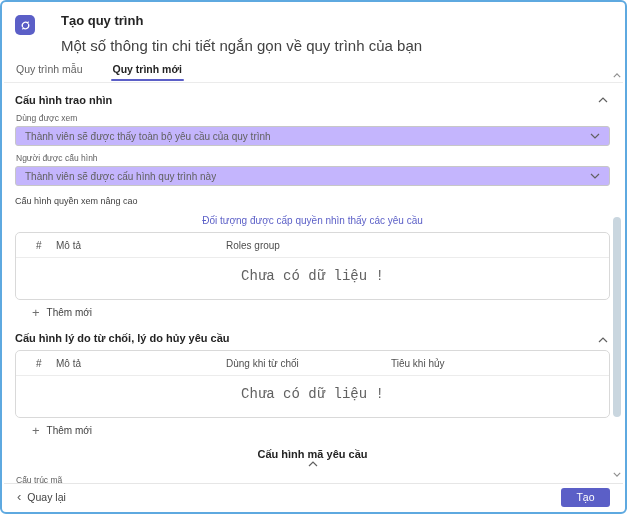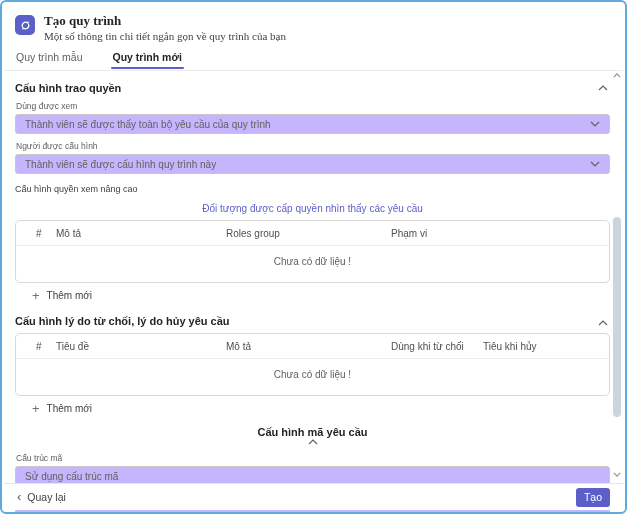--- a/index.html
+++ b/index.html
@@ -1,23 +1,23 @@
 <!DOCTYPE html>
 <html><head>
 <meta charset="utf-8">
 <style>
   html,body{margin:0;padding:0;background:#fff;}
   body{width:627px;height:514px;position:relative;font-family:"Liberation Sans",sans-serif;-webkit-font-smoothing:antialiased;}
   .window{position:absolute;inset:0;background:#fff;border:2px solid #5ea9e0;border-radius:6px;box-sizing:border-box;overflow:hidden;}
 
   
-  .header{display:flex;gap:9px;padding:11px 14px 0 13px;align-items:flex-start;font-family:Liberation Serif, serif;}
+  .header{display:flex;gap:26px;padding:11px 14px 0 13px;align-items:flex-start;}
   .app-icon{width:20px;height:20px;border-radius:5px;background:#5b5fc7;display:flex;align-items:center;justify-content:center;flex:0 0 auto;margin-top:2px;}
   .title{font-size:13px;font-weight:bold;color:#242424;line-height:15px;}
-  .subtitle{font-size:11px;color:#424242;margin-top:2px;text-align:right;}
+  .subtitle{font-size:15px;color:#424242;margin-top:9px;text-align:right;}
 
   
   .tabs{display:flex;gap:28px;margin:9px 0 0 13px;font-size:10.5px;}
   .tab{position:relative;padding:0 1px 7px 1px;color:#616161;cursor:pointer;}
   .tab.active{color:#242424;font-weight:bold;}
   .tab.active::after{content:"";position:absolute;left:-1px;right:-1px;bottom:1px;height:2.5px;border-radius:2px;background:#5b5fc7;}
   .tab-divider{height:1px;background:#ebebeb;margin:0 2px;}
 
   
   .content{padding:0 15px 0 13px;}
@@ -29,31 +29,31 @@
   .selectbox .val{font-size:10px;color:#616161;white-space:nowrap;overflow:hidden;}
   .textbox input{border:none;outline:none;width:100%;font-size:10px;color:#616161;font-family:"Liberation Sans",sans-serif;background:transparent;padding:0;}
   .textbox input.dark{color:#424242;}
   .adv-label{font-size:9px;color:#424242;margin-top:10px;}
   .center-link{text-align:center;margin-top:9px;font-size:10px;color:#5b5fc7;cursor:pointer;}
 
   .table-card{border:1px solid #d9d9d9;border-radius:5px;margin-top:6px;background:#fff;}
   .t-head{display:grid;align-items:center;height:24px;padding:0 20px;font-size:10px;color:#4f4f4f;border-bottom:1px solid #ececec;}
   .t-head.cols4{grid-template-columns:20px 170px 165px 1fr;}
   .t-head.cols5{grid-template-columns:20px 170px 165px 92px 1fr;}
-  .t-empty{text-align:center;font-size:10px;color:#616161;padding:10px 0 15px;}
+  .t-empty{text-align:center;font-size:14px;color:#616161;padding:10px 0 15px;font-family:Liberation Mono, monospace;}
   .add-new{display:flex;align-items:center;gap:7px;margin:7px 0 0 17px;font-size:10px;color:#424242;cursor:pointer;}
   .plus{font-size:13px;line-height:10px;color:#707070;font-weight:normal;}
 
   .info-icon{font-size:9px;color:#424242;line-height:8px;}
 
   
   .footer{position:absolute;left:2px;right:2px;bottom:2px;height:27px;border-top:1px solid #e6e6e6;background:#fff;display:flex;align-items:center;justify-content:space-between;padding:0 13px;box-sizing:border-box;border-radius:0 0 4px 4px;}
   .back{display:flex;align-items:center;gap:6px;font-size:10.5px;color:#424242;cursor:pointer;}
   .back .lt{color:#616161;font-size:13px;line-height:10px;}
-  .create-btn{width:34px;height:19px;background:#5b5fc7;border:none;border-radius:3px;color:#fff;font-size:10.5px;font-family:"Liberation Sans",sans-serif;display:flex;align-items:center;justify-content:center;cursor:pointer;}
+  .create-btn{width:49px;height:19px;background:#5b5fc7;border:none;border-radius:3px;color:#fff;font-size:10.5px;font-family:"Liberation Sans",sans-serif;display:flex;align-items:center;justify-content:center;cursor:pointer;}
 
   
   .scrollbar{position:absolute;top:62px;bottom:31px;right:3px;width:10px;display:flex;flex-direction:column;align-items:center;}
   .sb-arrow{flex:0 0 auto;color:#8f8f8f;}
   .sb-track{position:relative;flex:1;width:100%;}
   .sb-thumb{position:absolute;top:135px;height:200px;left:1px;right:1px;background:#c9d6df;border-radius:4px;}
 </style>
 </head>
 <body>
 
@@ -76,21 +76,21 @@
 
   <div class="tabs">
     <div class="tab">Quy trình mẫu</div>
     <div class="tab active">Quy trình mới</div>
   </div>
   <div class="tab-divider"></div>
 
   <div class="content">
 
     <div class="section-header">
-      <span class="section-title">Cấu hình trao quyền</span>
+      <span class="section-title">Cấu hình trao nhìn</span>
       <span class="chev">
         <svg width="10" height="6" viewBox="0 0 10 6">
             <path d="M1 5l4-4 4 4" stroke="#616161" fill="none" stroke-width="1.2"></path>
           </svg>
       </span>
     </div>
 
     <div class="field-label">Dùng được xem</div>
     <div class="selectbox">
       <span class="val">Thành viên sẽ được thấy toàn bộ yêu cầu của quy trình</span>
@@ -108,42 +108,40 @@
     </div>
 
     <div class="adv-label">Cấu hình quyền xem nâng cao</div>
     <div class="center-link">Đối tượng được cấp quyền nhìn thấy các yêu cầu</div>
 
     <div class="table-card">
       <div class="t-head cols4">
         <span>#</span>
         <span>Mô tả</span>
         <span>Roles group</span>
-        <span>Phạm vi</span>
       </div>
       <div class="t-empty">Chưa có dữ liệu !</div>
     </div>
     <div class="add-new">
       <span class="plus">+</span>
       <span>Thêm mới</span>
     </div>
 
     <div class="section-header" style="margin-top:14px;align-items:flex-end;">
       <span class="section-title">Cấu hình lý do từ chối, lý do hủy yêu cầu</span>
       <span class="chev">
         <svg width="10" height="6" viewBox="0 0 10 6">
             <path d="M1 5l4-4 4 4" stroke="#616161" fill="none" stroke-width="1.2"></path>
           </svg>
       </span>
     </div>
 
     <div class="table-card">
       <div class="t-head cols5">
         <span>#</span>
-        <span>Tiêu đề</span>
         <span>Mô tả</span>
         <span>Dùng khi từ chối</span>
         <span>Tiêu khi hủy</span>
       </div>
       <div class="t-empty">Chưa có dữ liệu !</div>
     </div>
     <div class="add-new">
       <span class="plus">+</span>
       <span>Thêm mới</span>
     </div>

